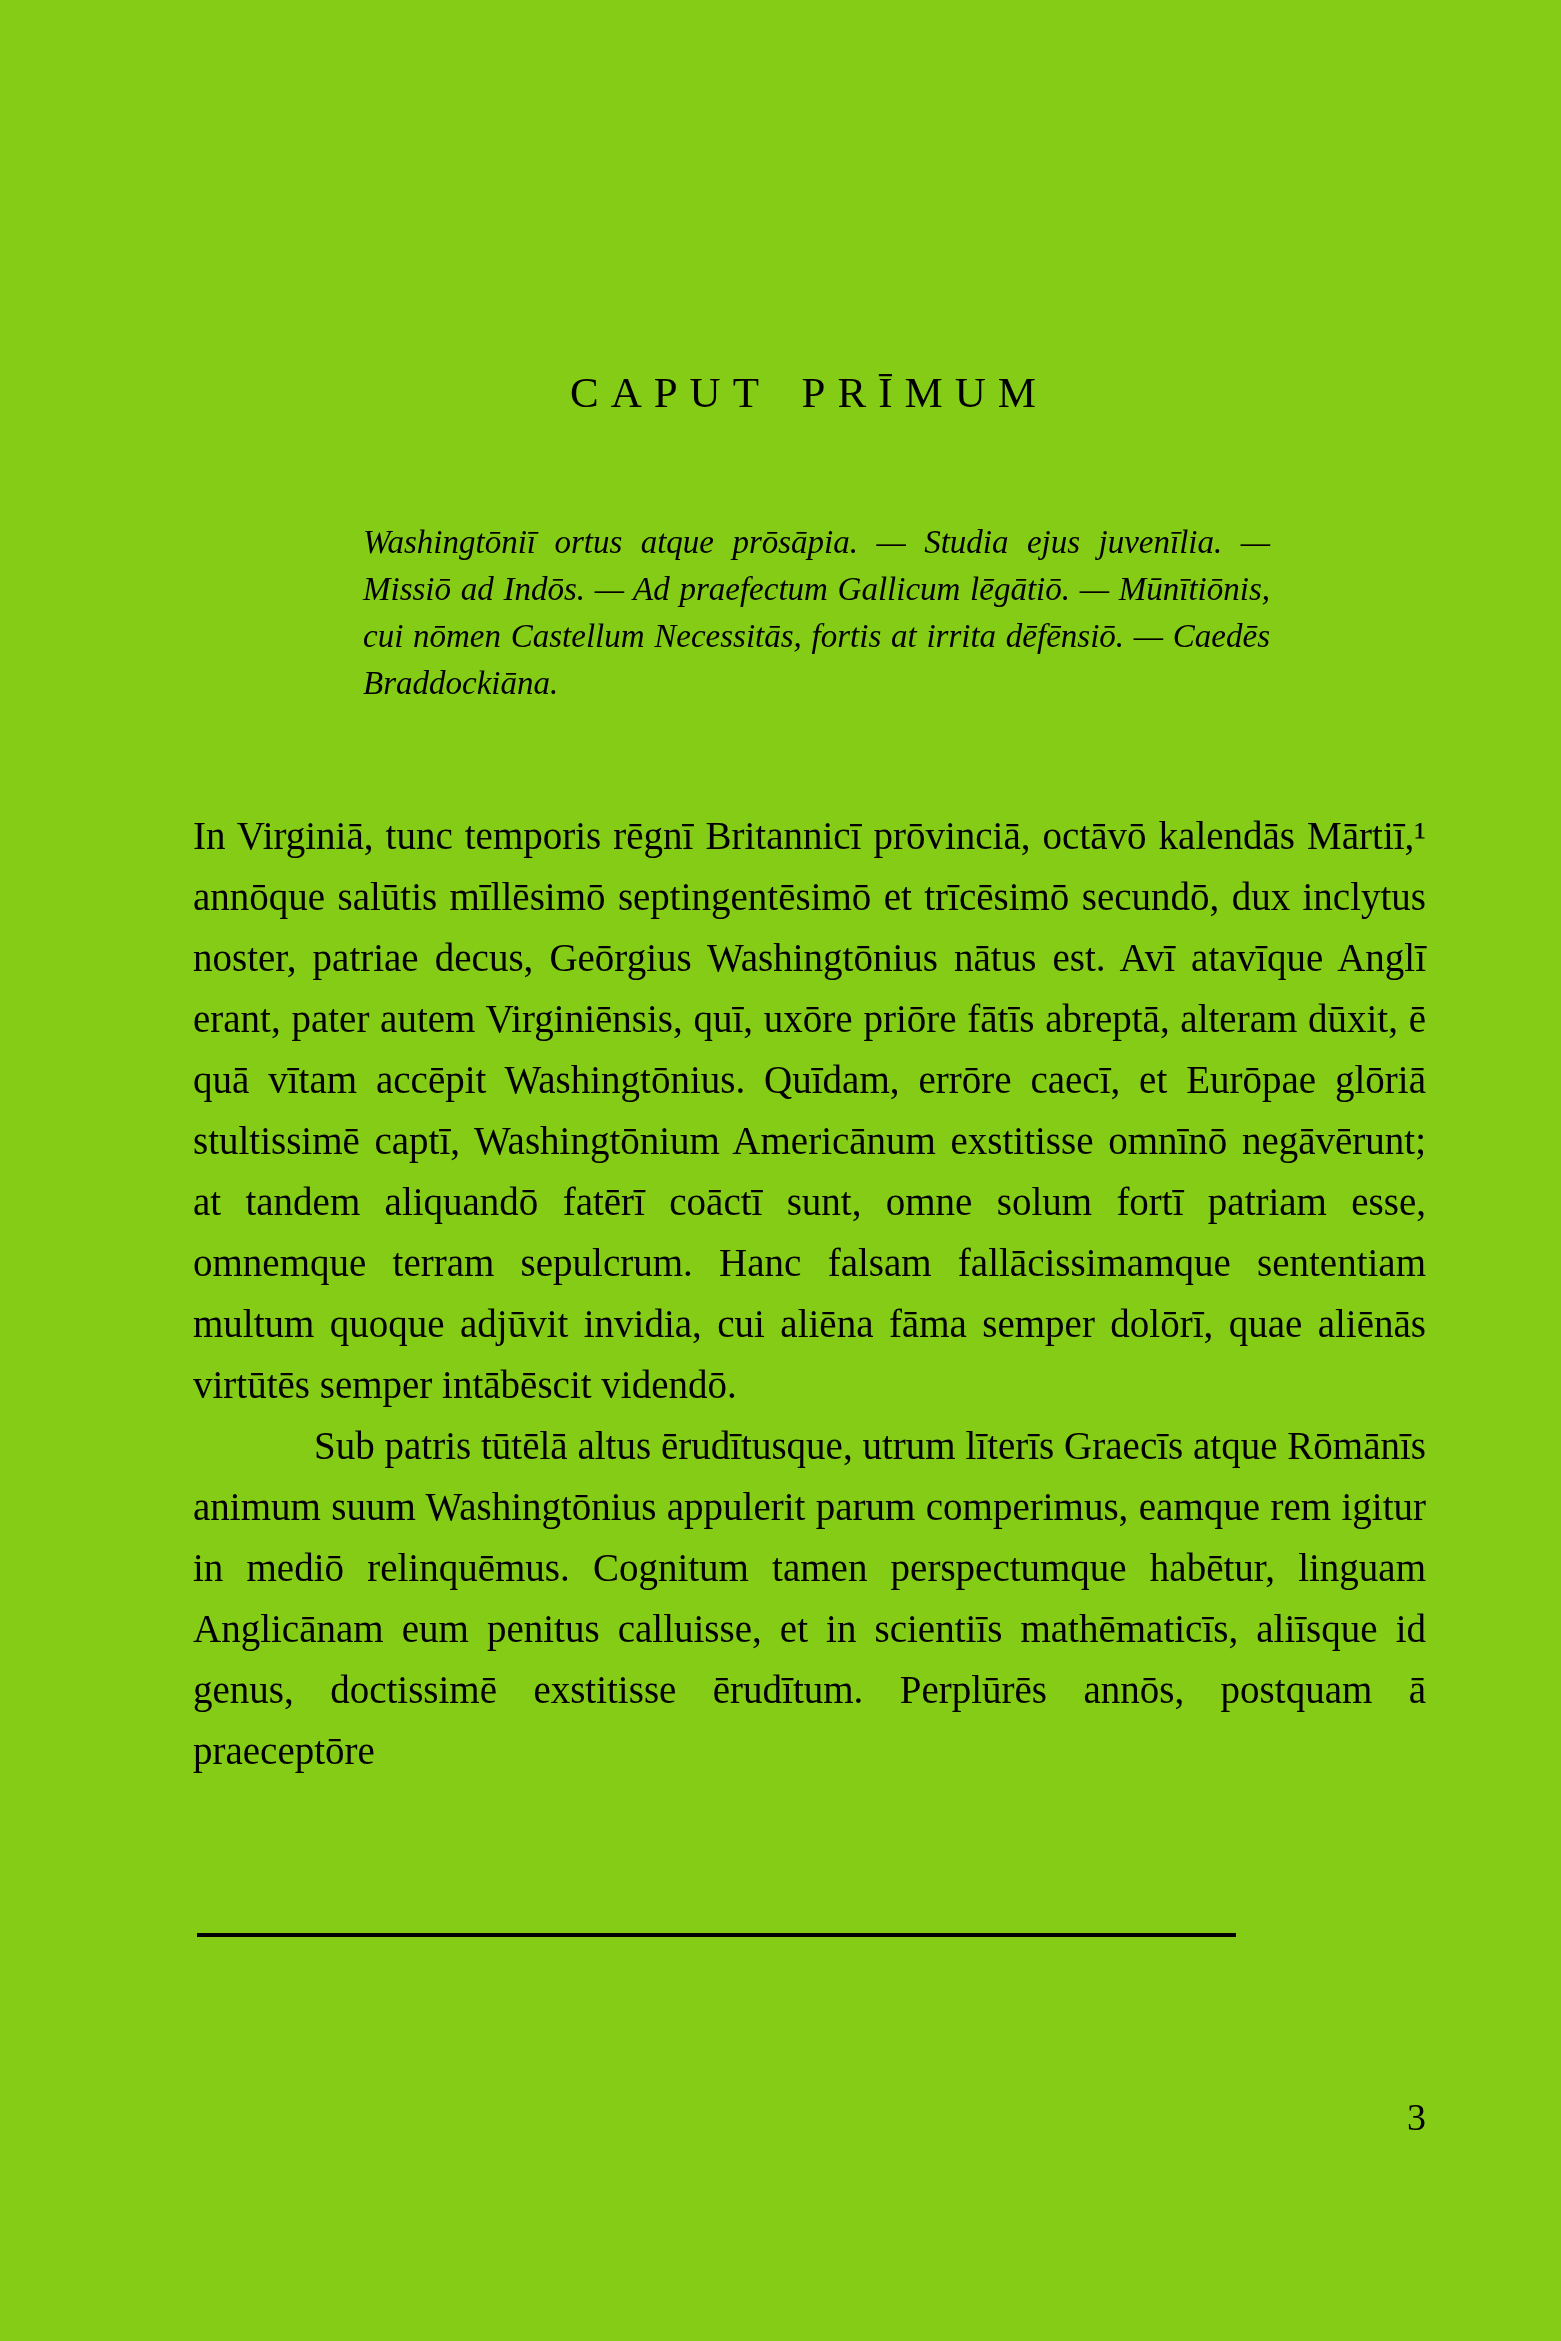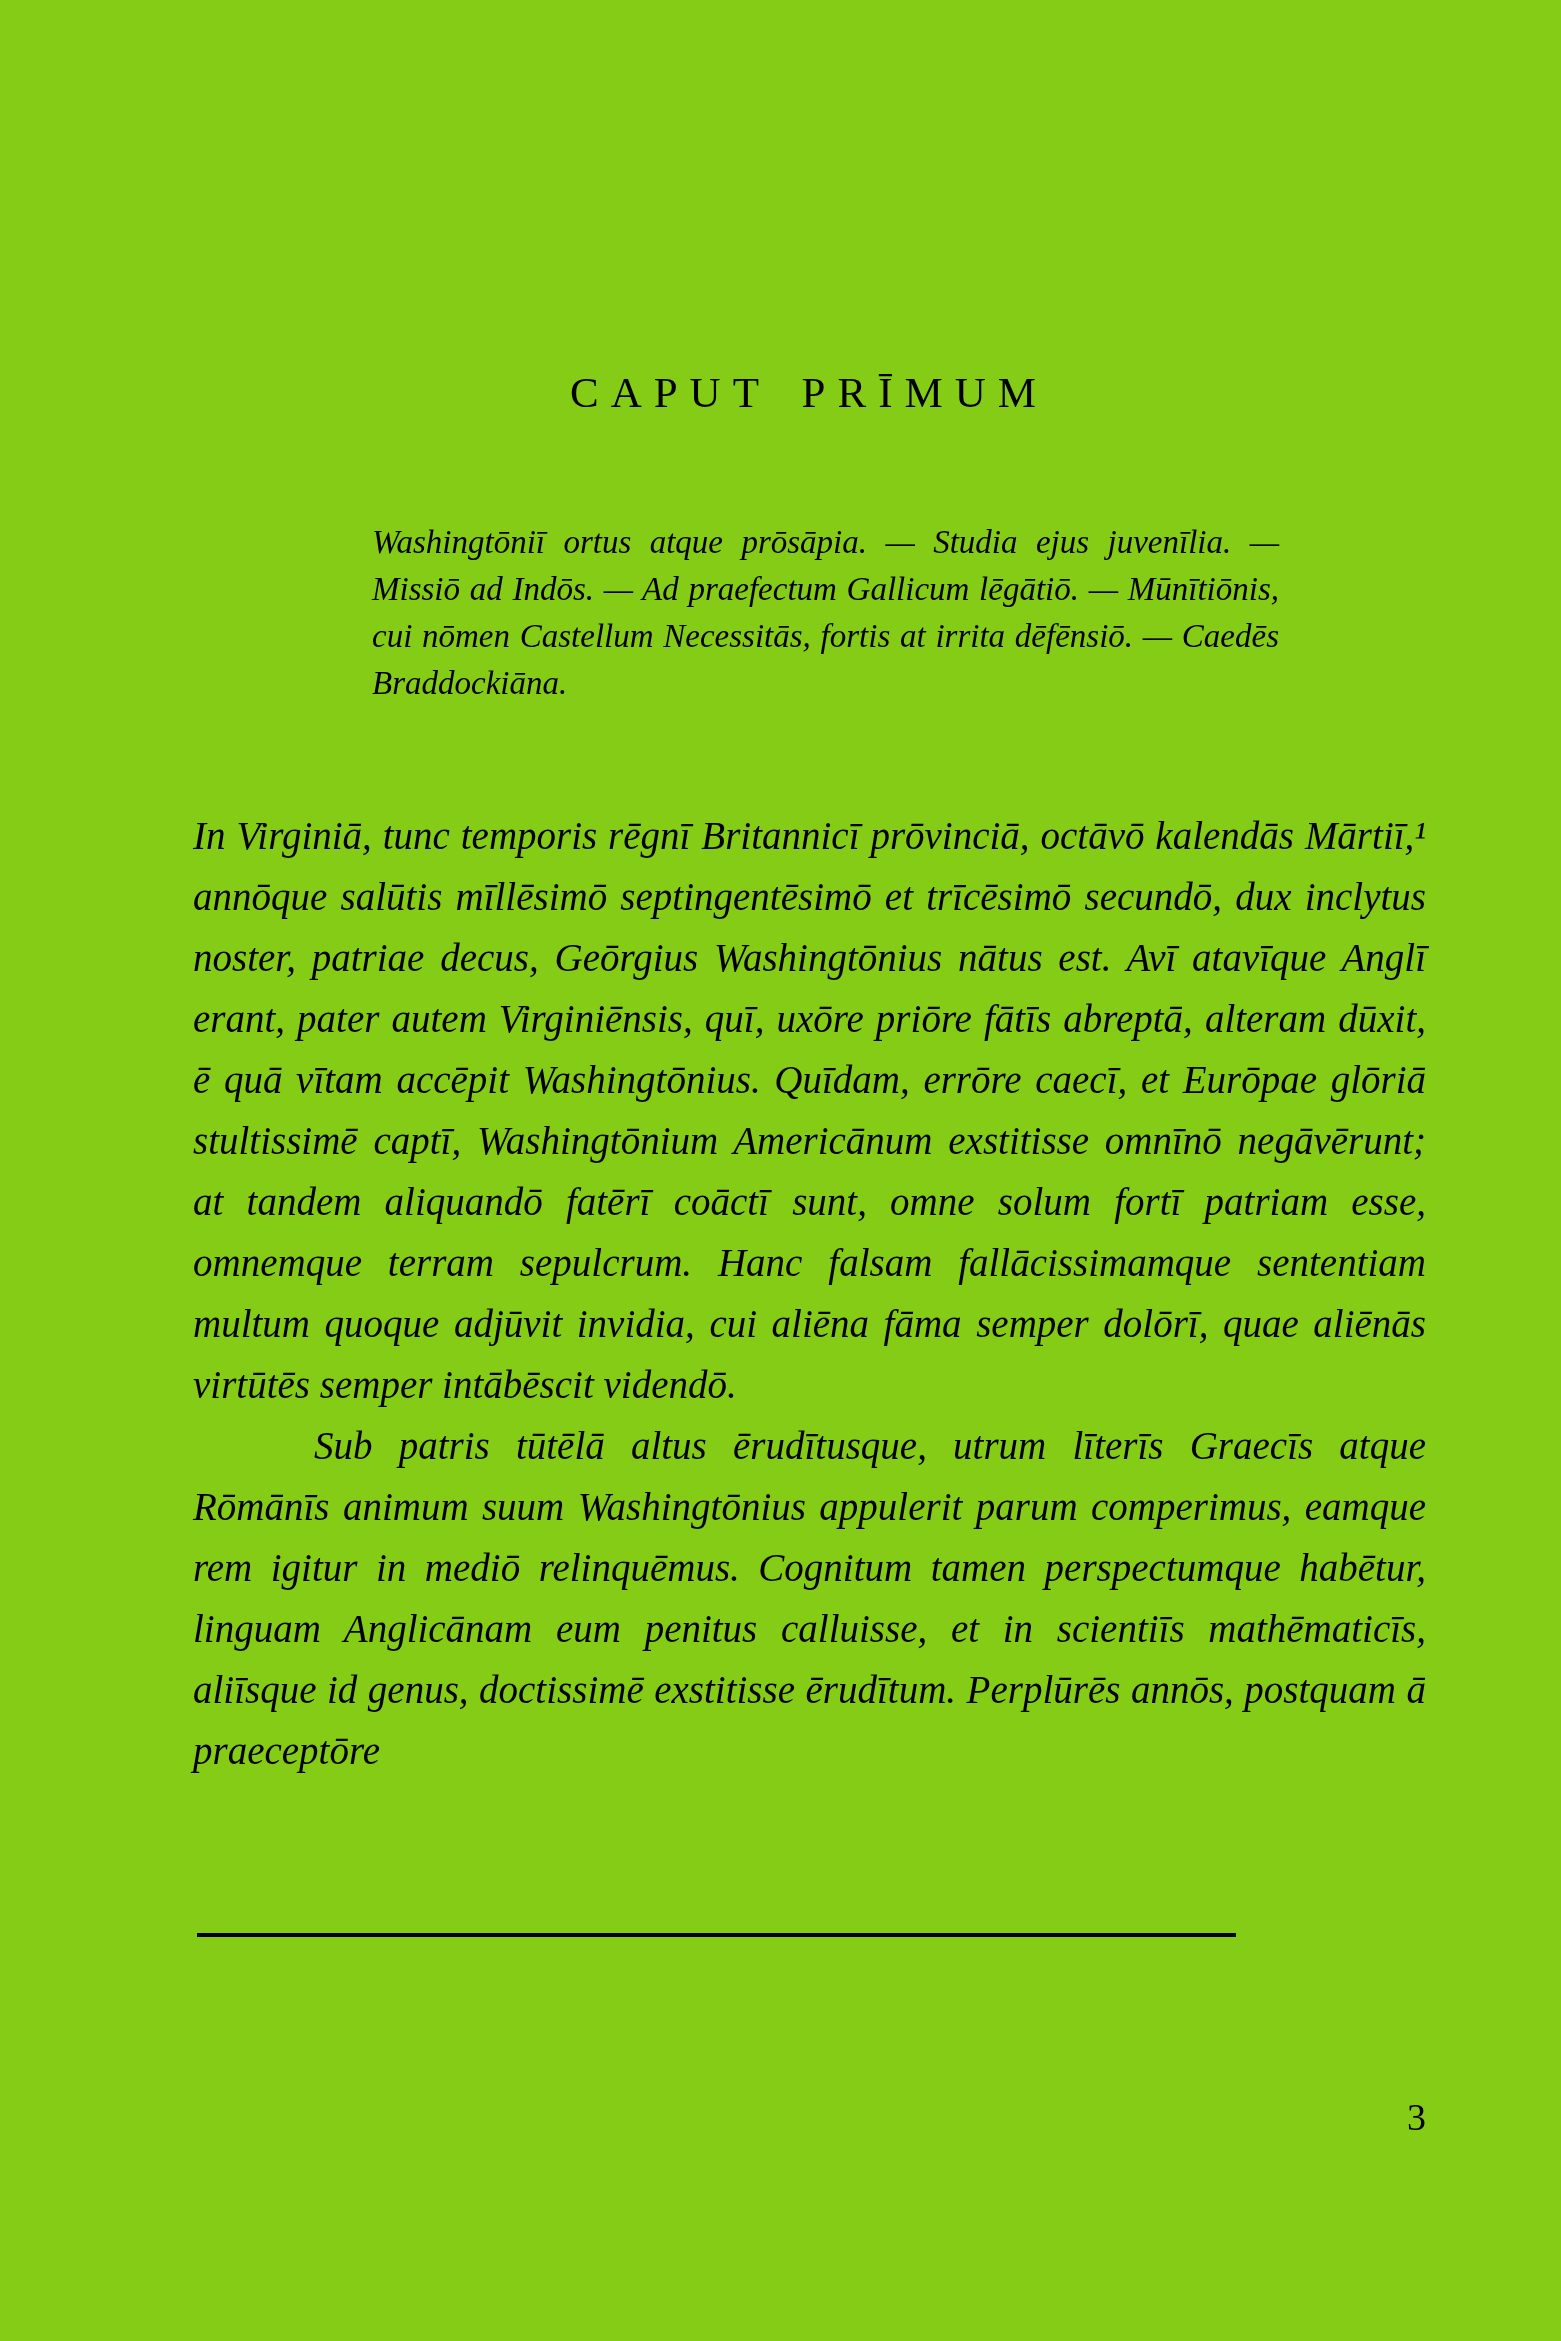--- a/index.html
+++ b/index.html
@@ -25,42 +25,41 @@
     text-align: center;
     font-size: 43px;
     font-weight: 400;
     letter-spacing: 12px;
     word-spacing: 8.7px;
     color: #000000;
   }
   .chapter-summary {
     position: absolute;
     top: 519px;
-    left: 372px;
+    left: 363px;
     width: 907px;
     font-style: italic;
     font-size: 33px;
     line-height: 47px;
     text-align: justify;
     color: #000000;
   }
   .body-text {
     position: absolute;
     top: 805px;
     left: 193px;
     width: 1233px;
     font-size: 39px;
     line-height: 61px;
     text-align: justify;
     color: #000000;
   }
   .body-text p {
     margin: 0;
     padding: 0;
-    font-style: italic;
   }
   .body-text p.indented {
     text-indent: 121px;
   }
   .footnote-rule {
     position: absolute;
     top: 1933px;
     left: 197px;
     width: 1039px;
     height: 4.3px;

